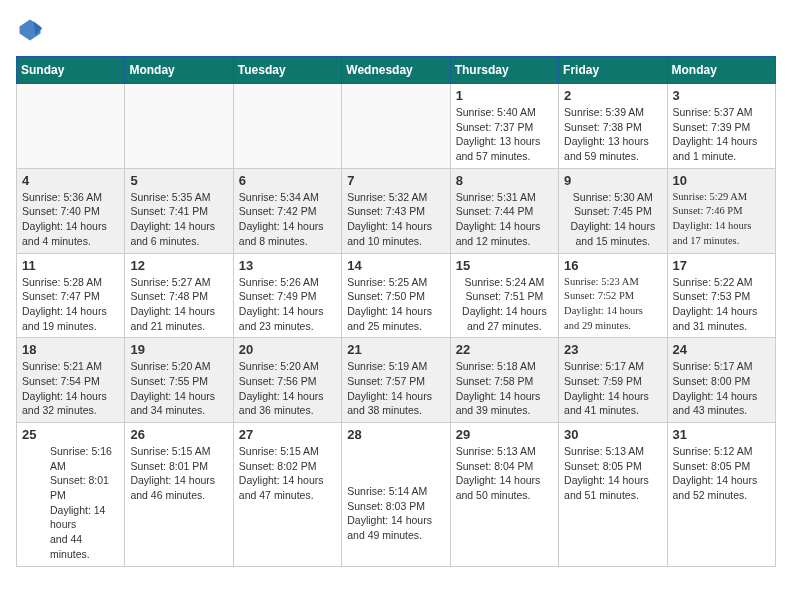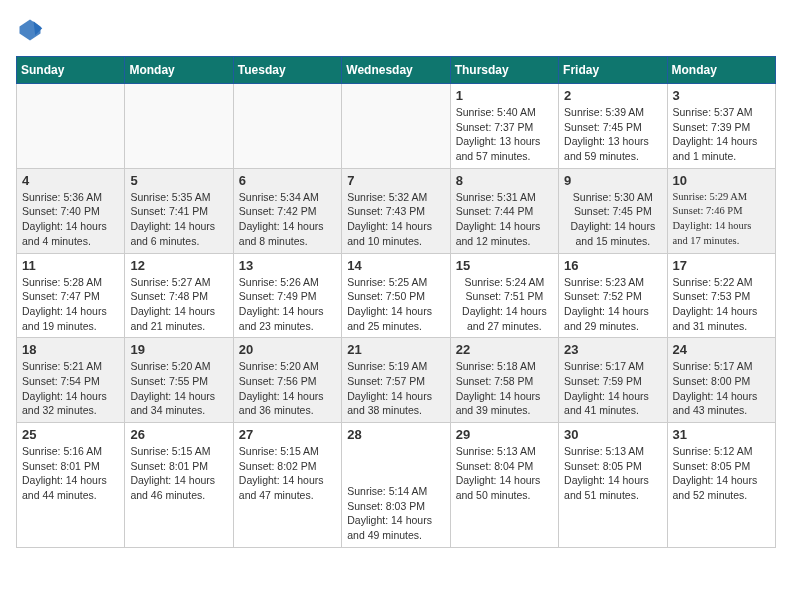--- a/index.html
+++ b/index.html
@@ -134,21 +134,21 @@
         <td>
           <span class="day-number">1</span>
           <div class="day-info" style="white-space: pre-line;">Sunrise: 5:40 AM
 Sunset: 7:37 PM
 Daylight: 13 hours
 and 57 minutes.</div>
         </td>
         <td>
           <span class="day-number">2</span>
           <div class="day-info" style="white-space: pre-line;">Sunrise: 5:39 AM
-Sunset: 7:45 PM
+Sunset: 7:38 PM
 Daylight: 13 hours
 and 59 minutes.</div>
         </td>
         <td>
           <span class="day-number">3</span>
           <div class="day-info" style="white-space: pre-line;">Sunrise: 5:37 AM
 Sunset: 7:39 PM
 Daylight: 14 hours
 and 1 minute.</div>
         </td>
@@ -235,21 +235,21 @@
         </td>
         <td>
           <span class="day-number">15</span>
           <div class="day-info" style="white-space: pre-line; text-align: center;">Sunrise: 5:24 AM
 Sunset: 7:51 PM
 Daylight: 14 hours
 and 27 minutes.</div>
         </td>
         <td>
           <span class="day-number">16</span>
-          <div class="day-info" style="white-space: pre-line;">Sunrise: 5:23 AM
+          <div class="day-info" style="white-space: pre-line; font-family: Liberation Serif, serif;">Sunrise: 5:23 AM
 Sunset: 7:52 PM
 Daylight: 14 hours
 and 29 minutes.</div>
         </td>
         <td>
           <span class="day-number">17</span>
           <div class="day-info" style="white-space: pre-line;">Sunrise: 5:22 AM
 Sunset: 7:53 PM
 Daylight: 14 hours
 and 31 minutes.</div>
@@ -302,21 +302,21 @@
           <span class="day-number">24</span>
           <div class="day-info" style="white-space: pre-line;">Sunrise: 5:17 AM
 Sunset: 8:00 PM
 Daylight: 14 hours
 and 43 minutes.</div>
         </td>
       </tr>
       <tr>
         <td>
           <span class="day-number">25</span>
-          <div class="day-info" style="white-space: pre-line;">Sunrise: 5:16 AM
+          <div class="day-info" style="white-space: pre-line; margin-left: 28px;">Sunrise: 5:16 AM
 Sunset: 8:01 PM
 Daylight: 14 hours
 and 44 minutes.</div>
         </td>
         <td>
           <span class="day-number">26</span>
           <div class="day-info" style="white-space: pre-line;">Sunrise: 5:15 AM
 Sunset: 8:01 PM
 Daylight: 14 hours
 and 46 minutes.</div>

